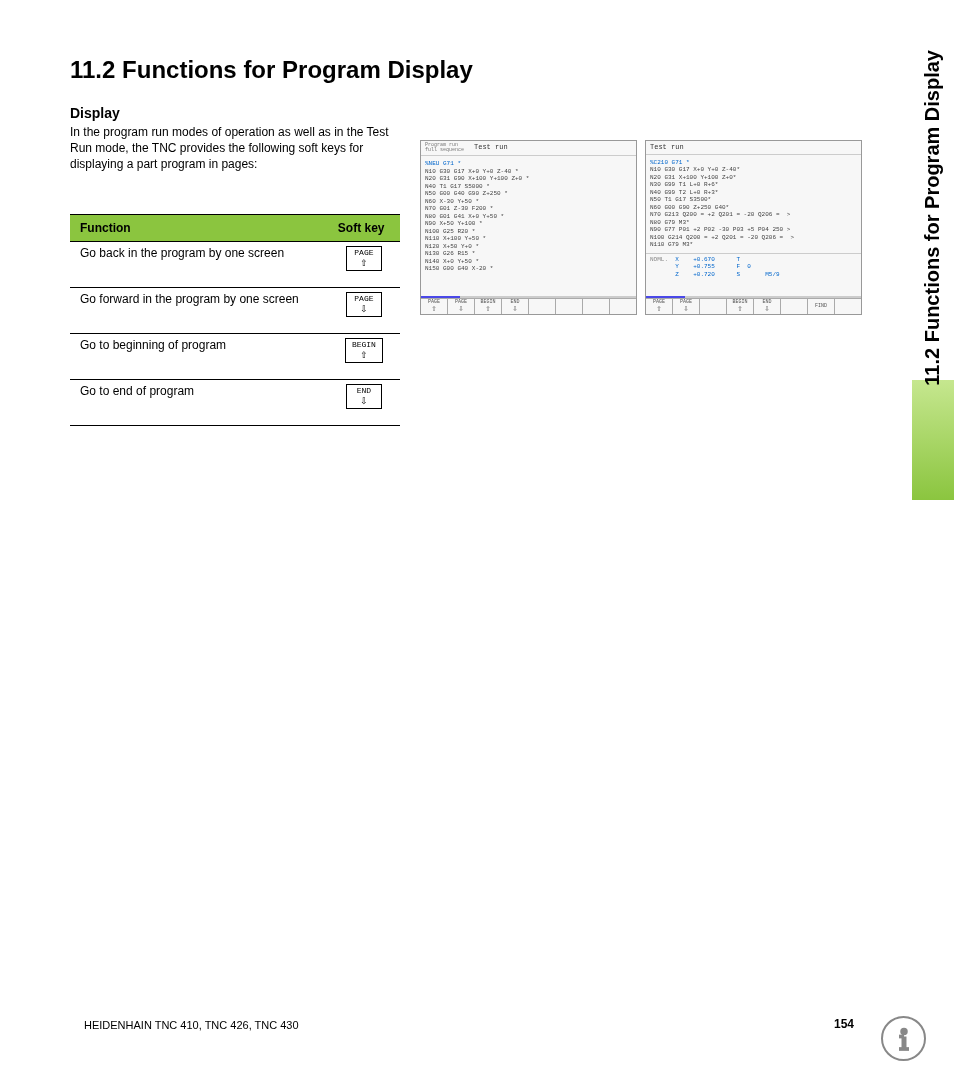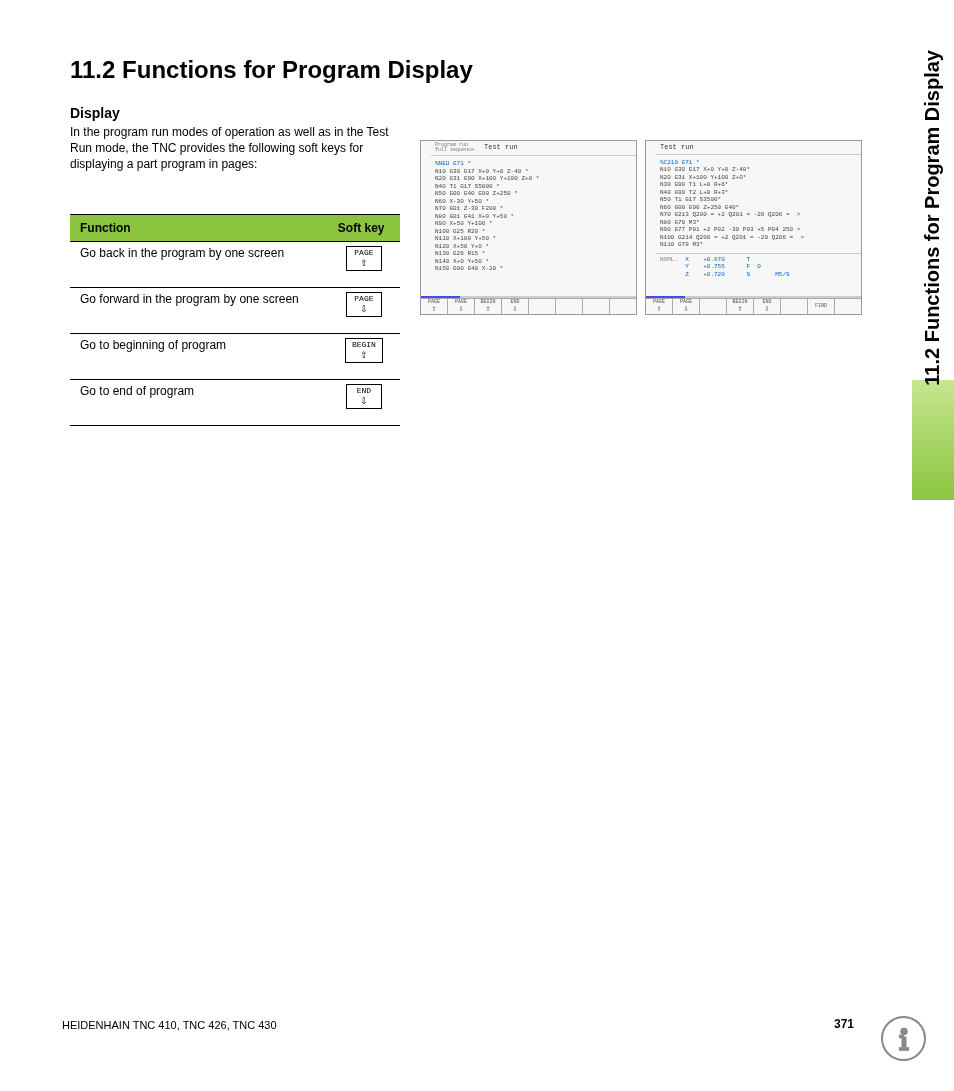--- a/index.html
+++ b/index.html
@@ -72,21 +72,20 @@
   
   .screenshot {
     position: absolute;
     border: 1px solid #999;
     background: #f7f7f7;
     font-family: "Courier New", monospace;
     font-size: 6px;
     color: #555;
     line-height: 1.25;
     overflow: hidden;
-    padding-left: 10px;
   }
   .screenshot .title-row {
     padding: 2px 4px;
     font-size: 7px;
     color: #333;
     border-bottom: 1px solid #ccc;
     display: flex;
     gap: 10px;
   }
   .screenshot .title-row .lbl { font-size:5px; line-height:1; color:#777;}
@@ -148,21 +147,21 @@
     top:50px;
     writing-mode: vertical-rl;
     transform: rotate(180deg);
     font-size: 20px;
     font-weight: bold;
     white-space: nowrap;
   }
   
   .footer-left {
     position:absolute;
-    left:62px;
+    left:84px;
     bottom:60px;
     font-size:11px;
   }
   .footer-right {
     position:absolute;
     right:100px;
     bottom:60px;
     font-size:12px;
     font-weight:bold;
   }
@@ -326,21 +325,21 @@
         <div style="padding-top:4px">FIND</div>
       </div>
     <div class="slot"></div>
   </div>
 </div>
 
 <div class="side-band"></div>
 <div class="side-text">11.2 Functions for Program Display</div>
 
 <div class="footer-left">HEIDENHAIN TNC 410, TNC 426, TNC 430</div>
-<div class="footer-right">371</div>
+<div class="footer-right">154</div>
 <div class="info-icon">
   <svg viewBox="0 0 24 24" fill="none" stroke="#888" stroke-width="2">
     <circle cx="12" cy="6" r="2" fill="#888"></circle>
     <line x1="12" y1="10" x2="12" y2="20" stroke-width="4" stroke="#888"></line>
     <line x1="8" y1="10" x2="12" y2="10" stroke-width="3" stroke="#888"></line>
     <line x1="8" y1="20" x2="16" y2="20" stroke-width="3" stroke="#888"></line>
   </svg>
 </div>
 
 </body></html>

